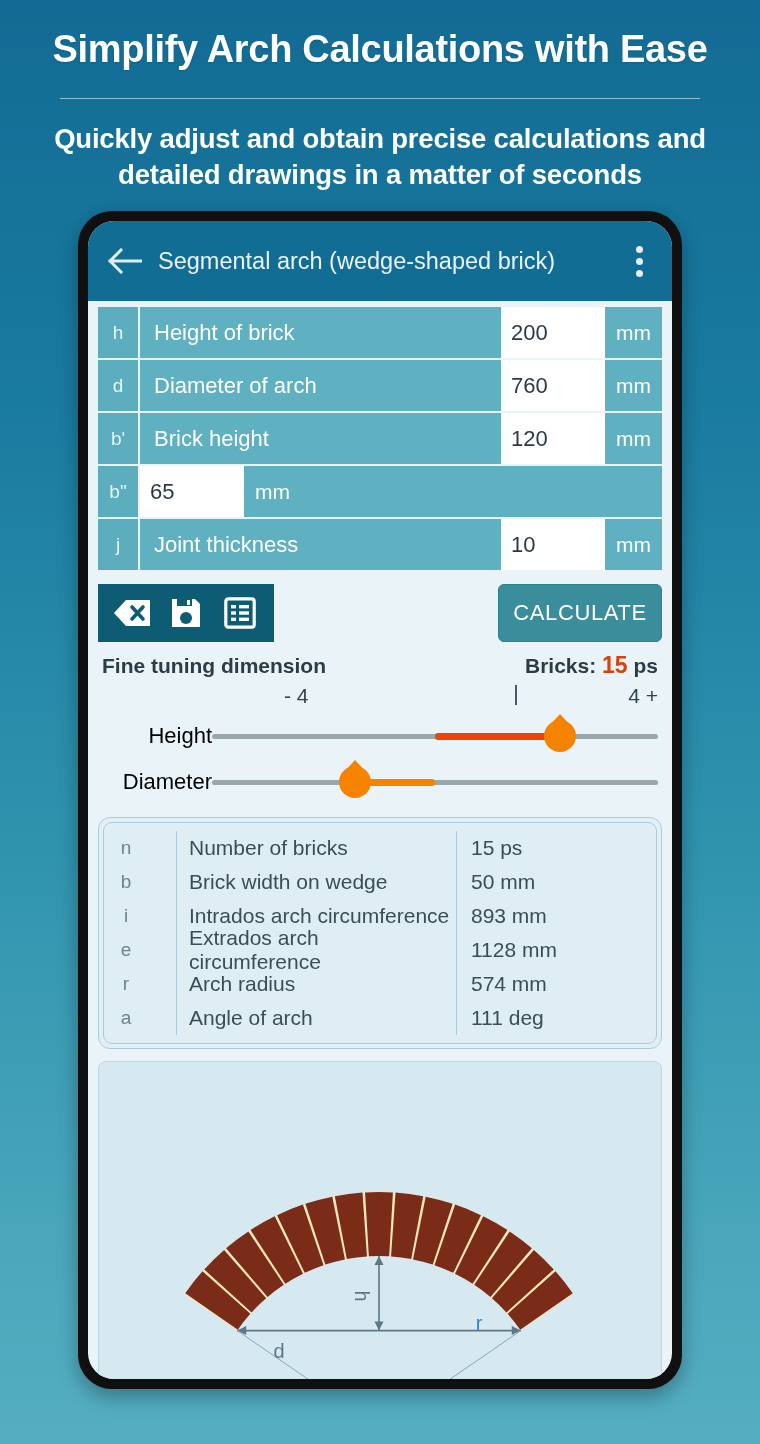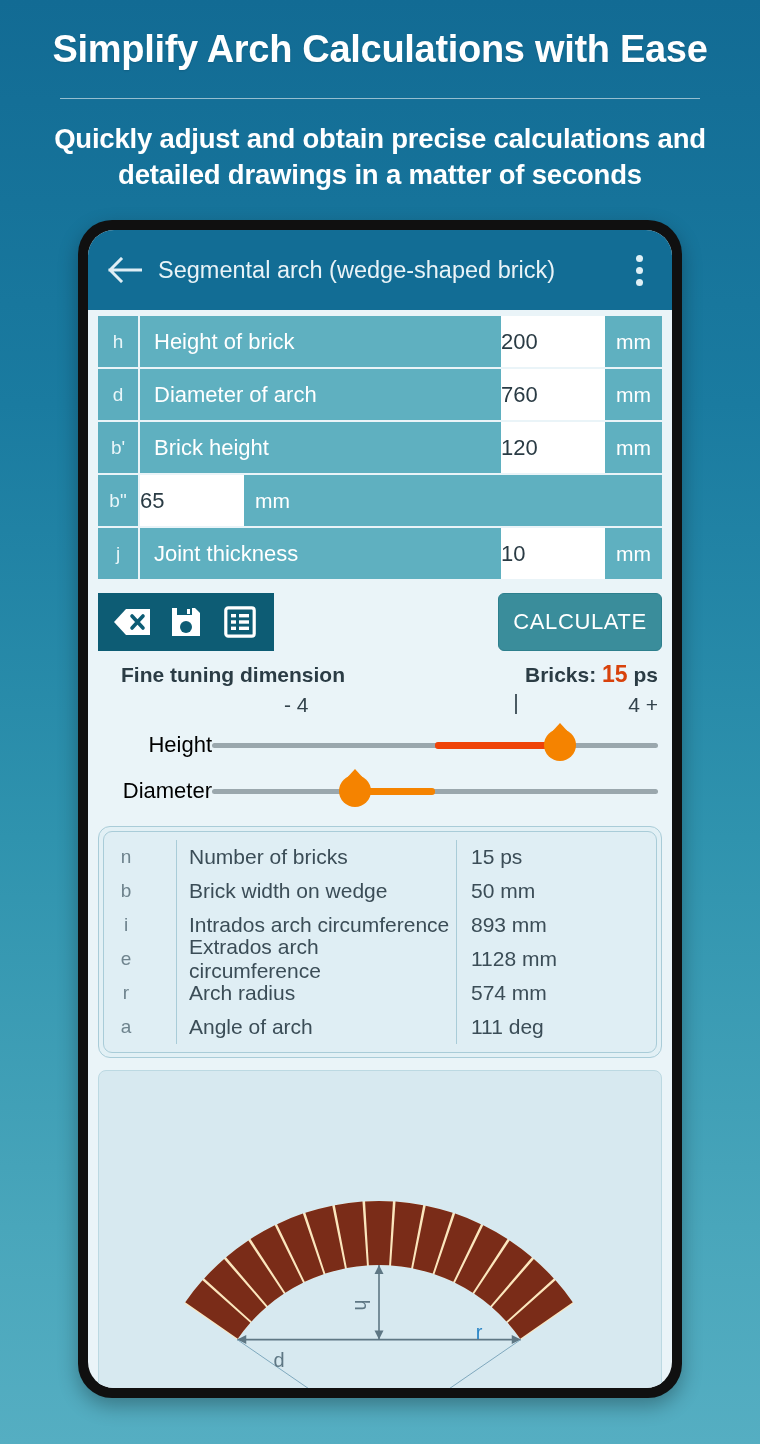--- a/index.html
+++ b/index.html
@@ -37,21 +37,21 @@
     font-size: 27.5px;
     font-weight: bold;
     line-height: 1.33;
     letter-spacing: -0.2px;
   }
 
   
   .phone {
     position: absolute;
     left: 78px;
-    top: 220px;
+    top: 211px;
     width: 604px;
     height: 1178px;
     background: #101010;
     border-radius: 34px;
     padding: 10px 10px 10px 10px;
     box-shadow: 0 8px 20px rgba(0,0,0,0.30);
   }
   .screen {
     width: 100%;
     height: 100%;
@@ -121,20 +121,21 @@
     color: #ffffff;
     font-size: 22px;
   }
   .in-value {
     width: 104px;
     flex: 0 0 104px;
     background: #ffffff;
     color: #2a3b44;
     font-size: 22px;
     display: flex; align-items: center;
+    padding-left: 10px;
     border: none; outline: none;
     font-family: "Liberation Sans", sans-serif;
   }
   .in-unit {
     width: 57px;
     flex: 0 0 57px;
     display: flex; align-items: center; justify-content: center;
     color: #ffffff;
     font-size: 21px;
   }
@@ -177,21 +178,20 @@
   .tune-head {
     display: flex;
     align-items: baseline;
     justify-content: space-between;
     padding: 6px 14px 0 14px;
   }
   .tune-title {
     color: #2b3c45;
     font-size: 21px;
     font-weight: bold;
-    margin-left: 19px;
   }
   .bricks-line {
     font-size: 21px;
     font-weight: bold;
     color: #2b3c45;
     text-align: center;
   }
   .bricks-num {
     color: #d8420c;
     font-size: 23px;

